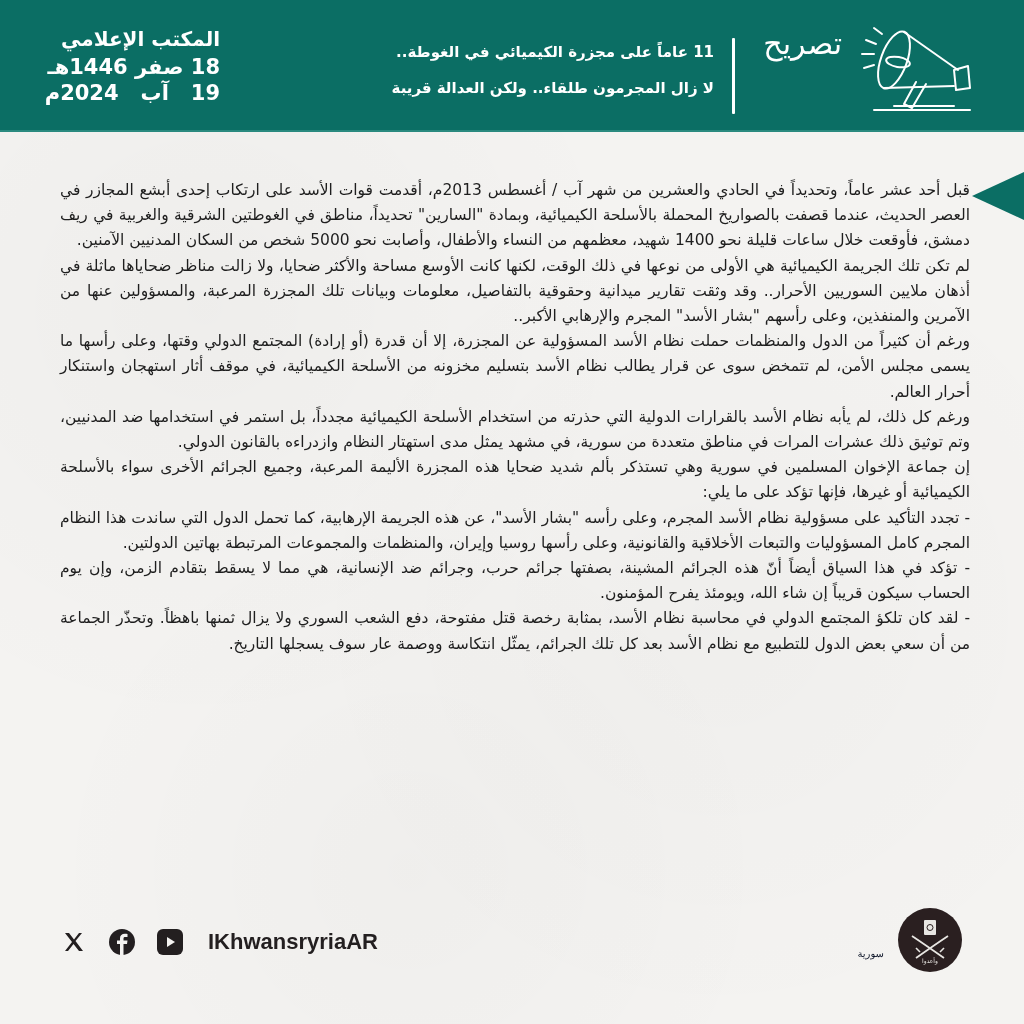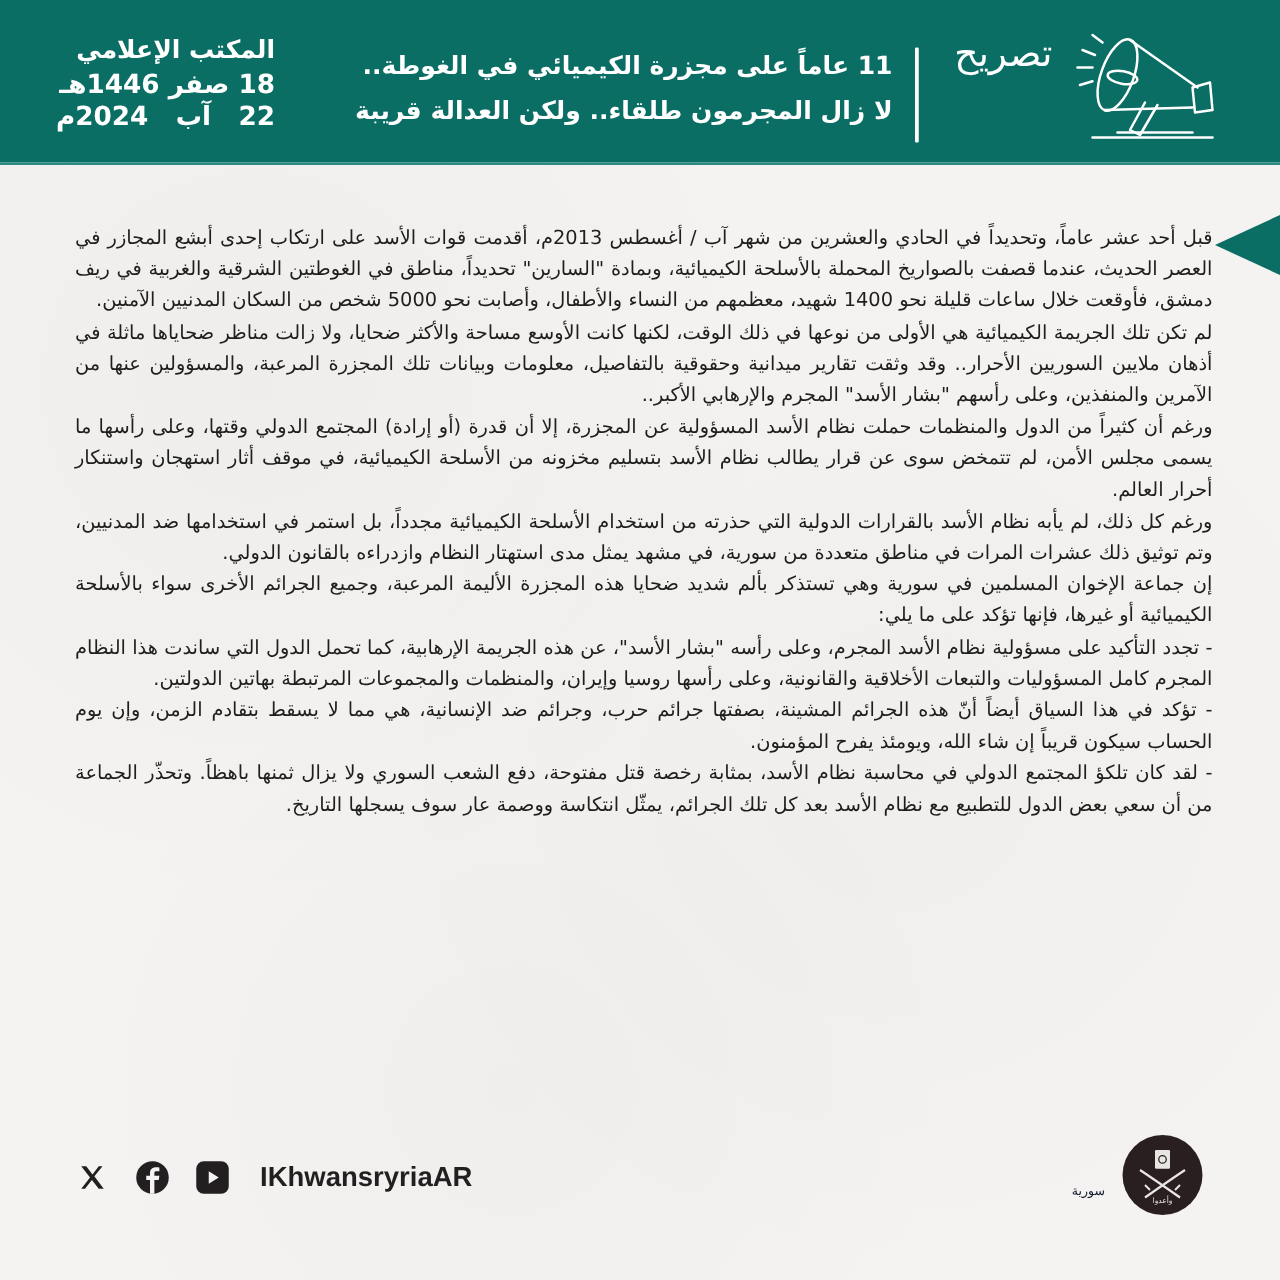--- a/index.html
+++ b/index.html
@@ -69,21 +69,21 @@
       background: #ffffff;
       border-radius: 1px;
     }
     .headline {
       position: absolute;
       right: 310px;
       top: 34px;
       width: 480px;
       text-align: right;
       font-weight: bold;
-      font-size: 20px;
+      font-size: 15px;
       line-height: 36px;
       white-space: nowrap;
     }
     .office {
       position: absolute;
       left: 40px;
       top: 24px;
       width: 180px;
       text-align: right;
     }
@@ -215,21 +215,21 @@
   <div class="badge-divider"></div>
 
   <div class="headline">
     <div>11 عاماً على مجزرة الكيميائي في الغوطة..</div>
     <div>لا زال المجرمون طلقاء.. ولكن العدالة قريبة</div>
   </div>
 
   <div class="office">
     <div class="office-name">المكتب الإعلامي</div>
     <div class="office-date">18 صفر 1446هـ</div>
-    <div class="office-date">22   آب   2024م</div>
+    <div class="office-date">19   آب   2024م</div>
   </div>
 </header>
 <div class="header-rule"></div>
 
 <div class="pointer"></div>
 
 <article class="body-text">
   <p>قبل أحد عشر عاماً، وتحديداً في الحادي والعشرين من شهر آب / أغسطس 2013م، أقدمت قوات الأسد على ارتكاب إحدى أبشع المجازر في العصر الحديث، عندما قصفت بالصواريخ المحملة بالأسلحة الكيميائية، وبمادة "السارين" تحديداً، مناطق في الغوطتين الشرقية والغربية في ريف دمشق، فأوقعت خلال ساعات قليلة نحو 1400 شهيد، معظمهم من النساء والأطفال، وأصابت نحو 5000 شخص من السكان المدنيين الآمنين.</p>
   <p>لم تكن تلك الجريمة الكيميائية هي الأولى من نوعها في ذلك الوقت، لكنها كانت الأوسع مساحة والأكثر ضحايا، ولا زالت مناظر ضحاياها ماثلة في أذهان ملايين السوريين الأحرار.. وقد وثقت تقارير ميدانية وحقوقية بالتفاصيل، معلومات وبيانات تلك المجزرة المرعبة، والمسؤولين عنها من الآمرين والمنفذين، وعلى رأسهم "بشار الأسد" المجرم والإرهابي الأكبر..</p>
   <p>ورغم أن كثيراً من الدول والمنظمات حملت نظام الأسد المسؤولية عن المجزرة، إلا أن قدرة (أو إرادة) المجتمع الدولي وقتها، وعلى رأسها ما يسمى مجلس الأمن، لم تتمخض سوى عن قرار يطالب نظام الأسد بتسليم مخزونه من الأسلحة الكيميائية، في موقف أثار استهجان واستنكار أحرار العالم.</p>

